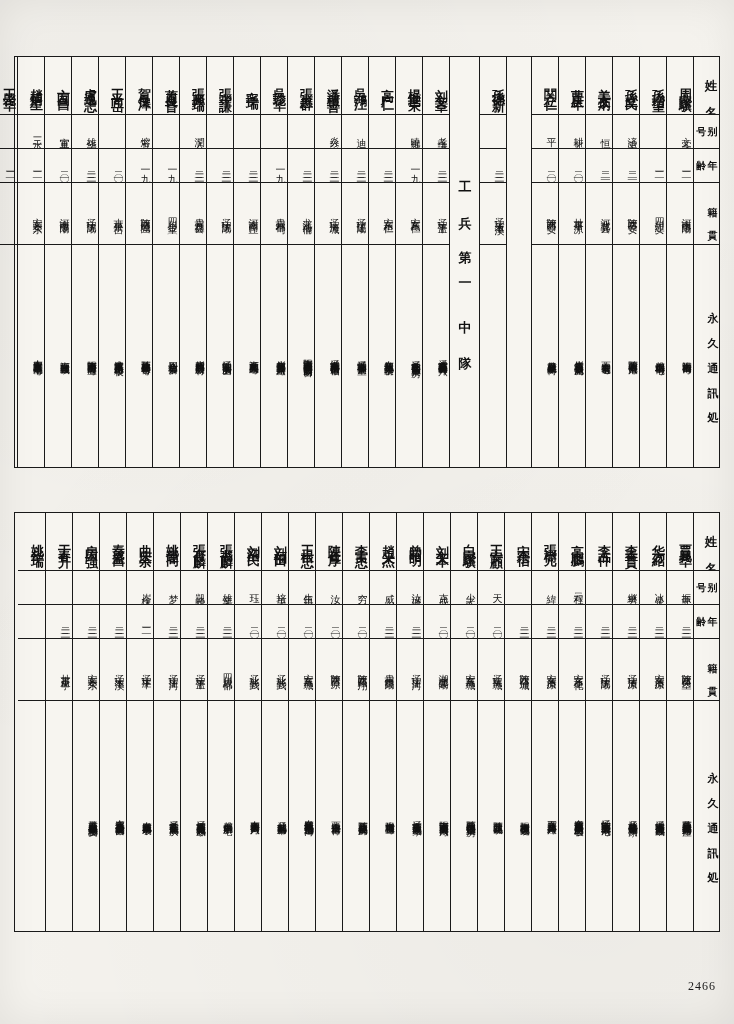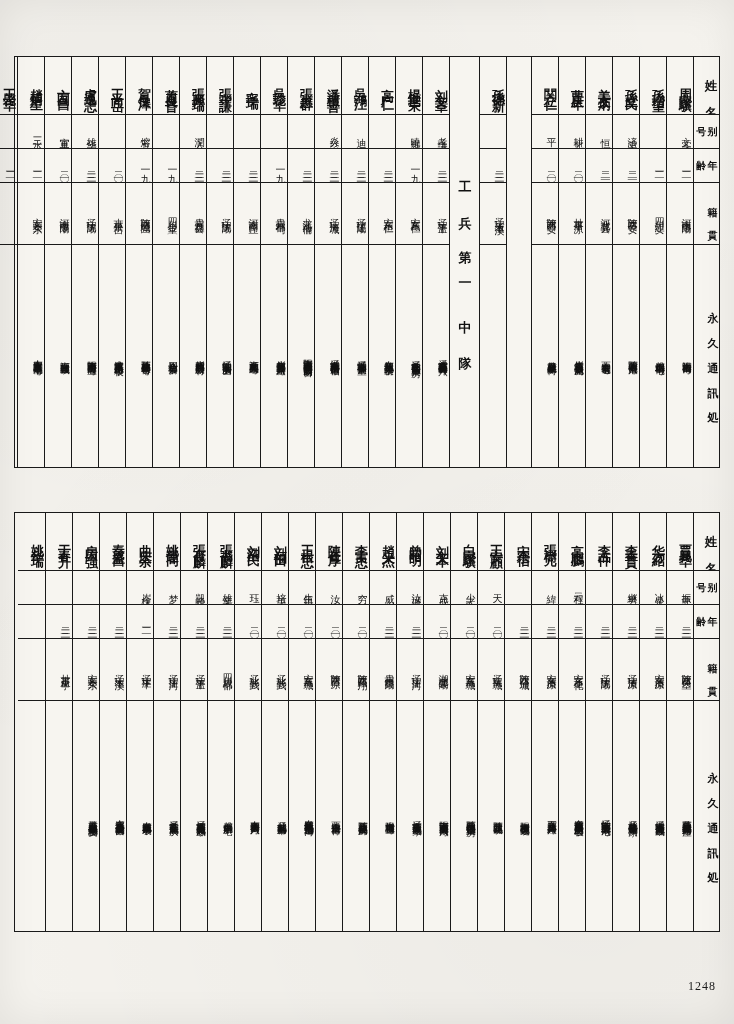--- a/index.html
+++ b/index.html
@@ -484,15 +484,15 @@
     </div>
     <div class="col" style="width:27px;">
       <div class="cell h-name name-cell">姚华瑞</div>
       <div class="cell h-alias alias-cell"></div>
       <div class="cell h-age age-cell"></div>
       <div class="cell h-native native-cell"></div>
       <div class="cell h-addr addr-cell"></div>
     </div>
   </div>
 
-  <div class="page-number">1248</div>
+  <div class="page-number">2466</div>
   <div class="edge-shadow"></div>
 </div>
 
 </body></html>

